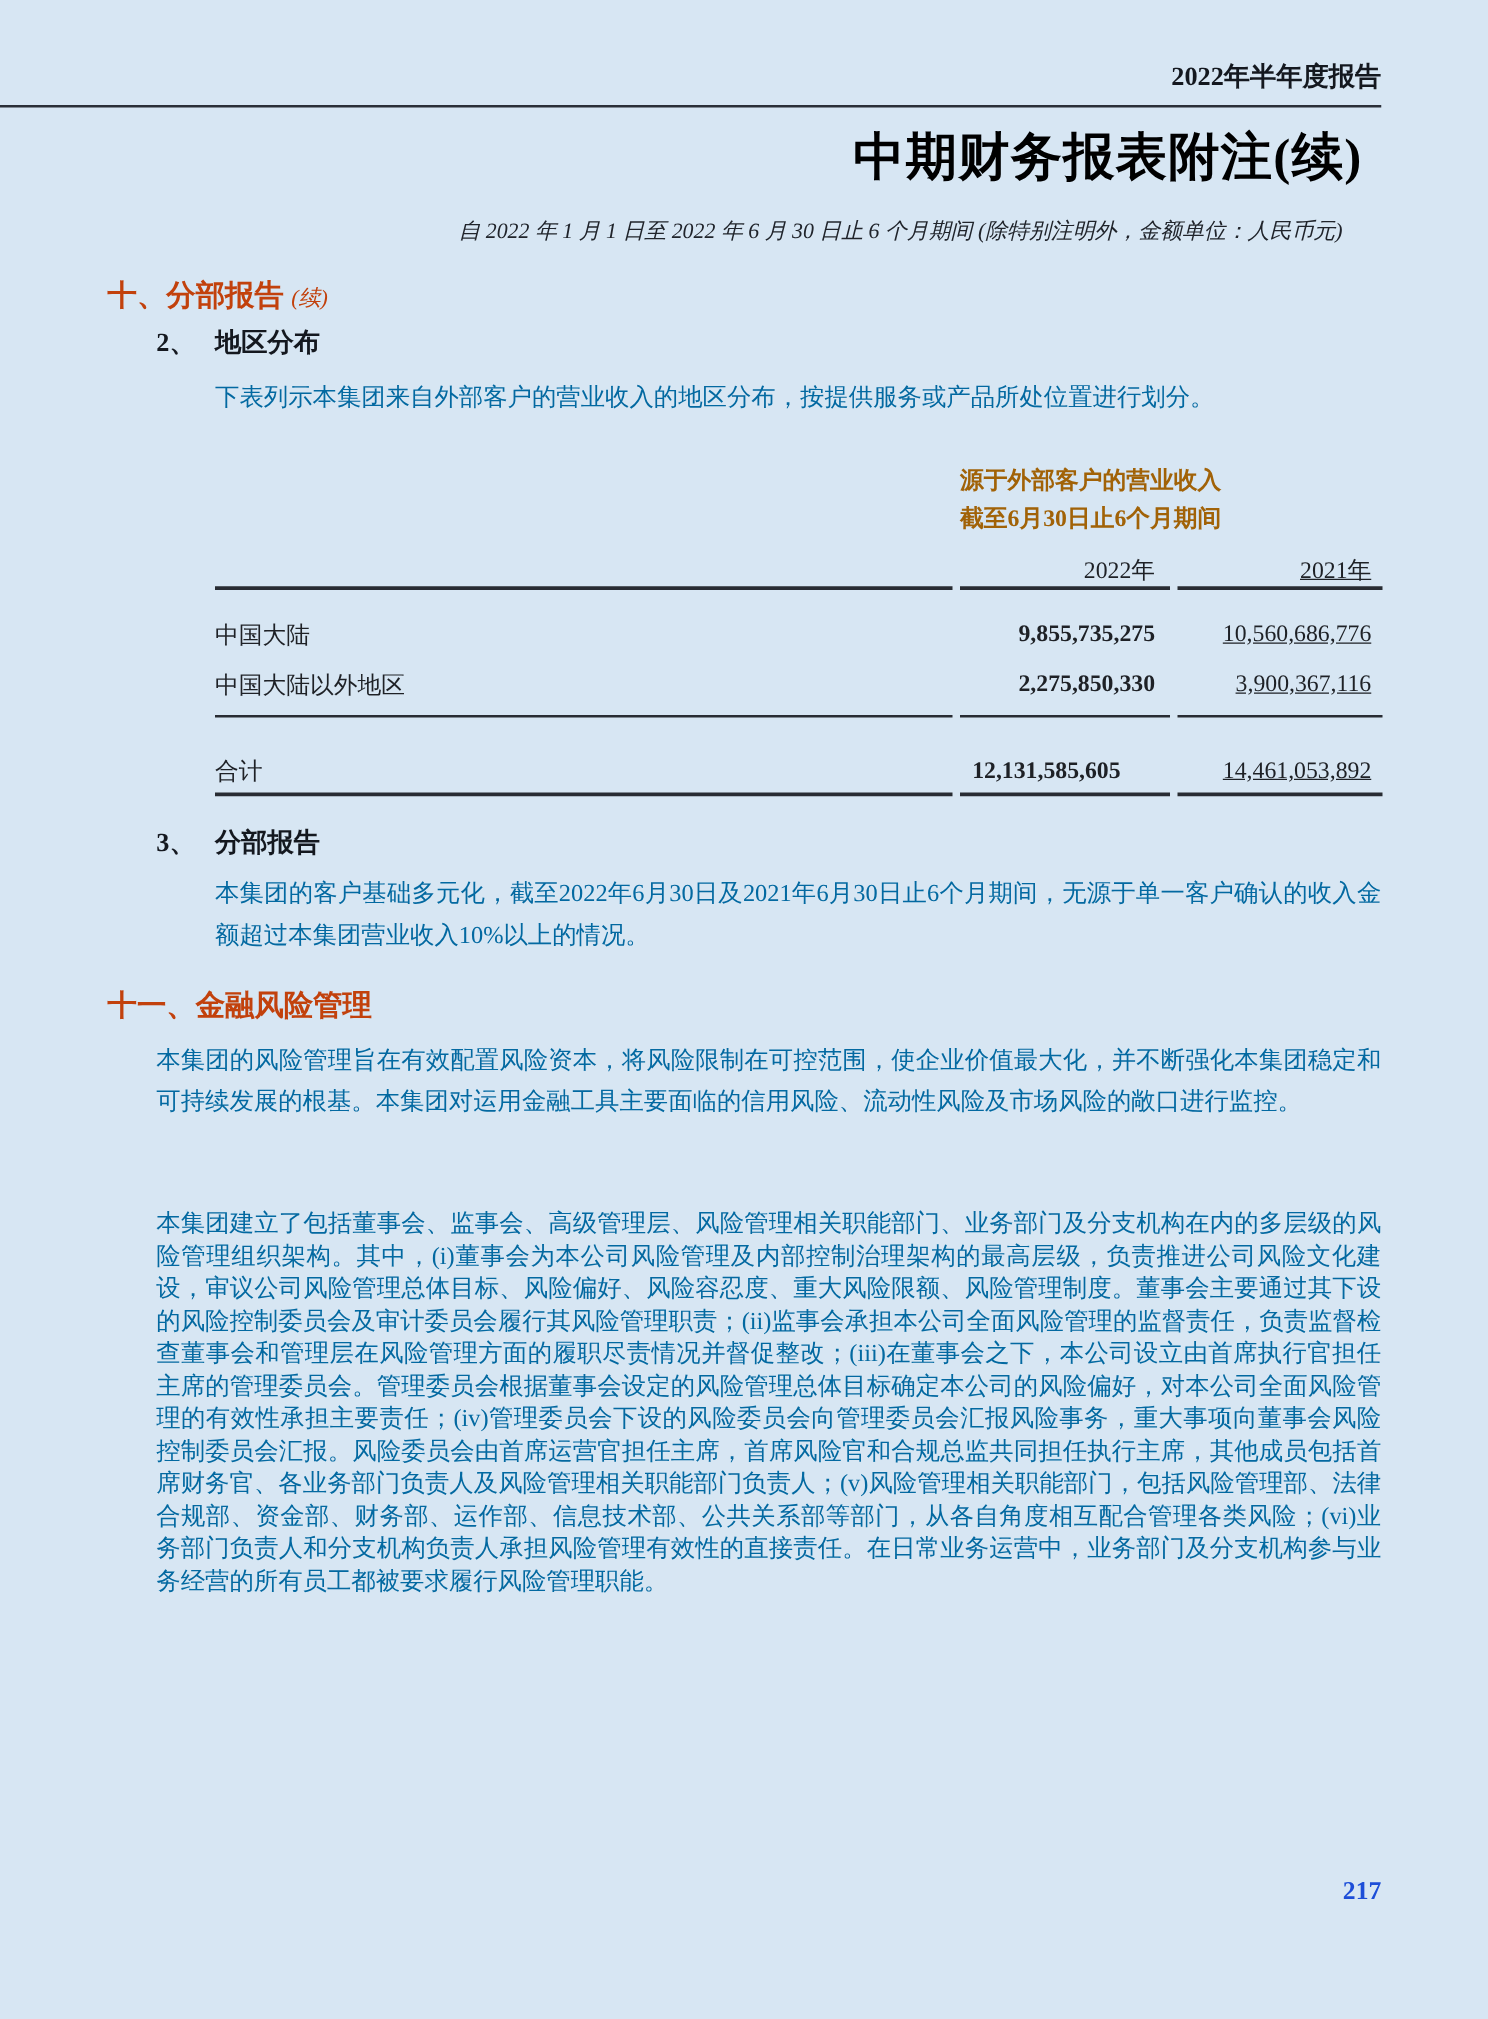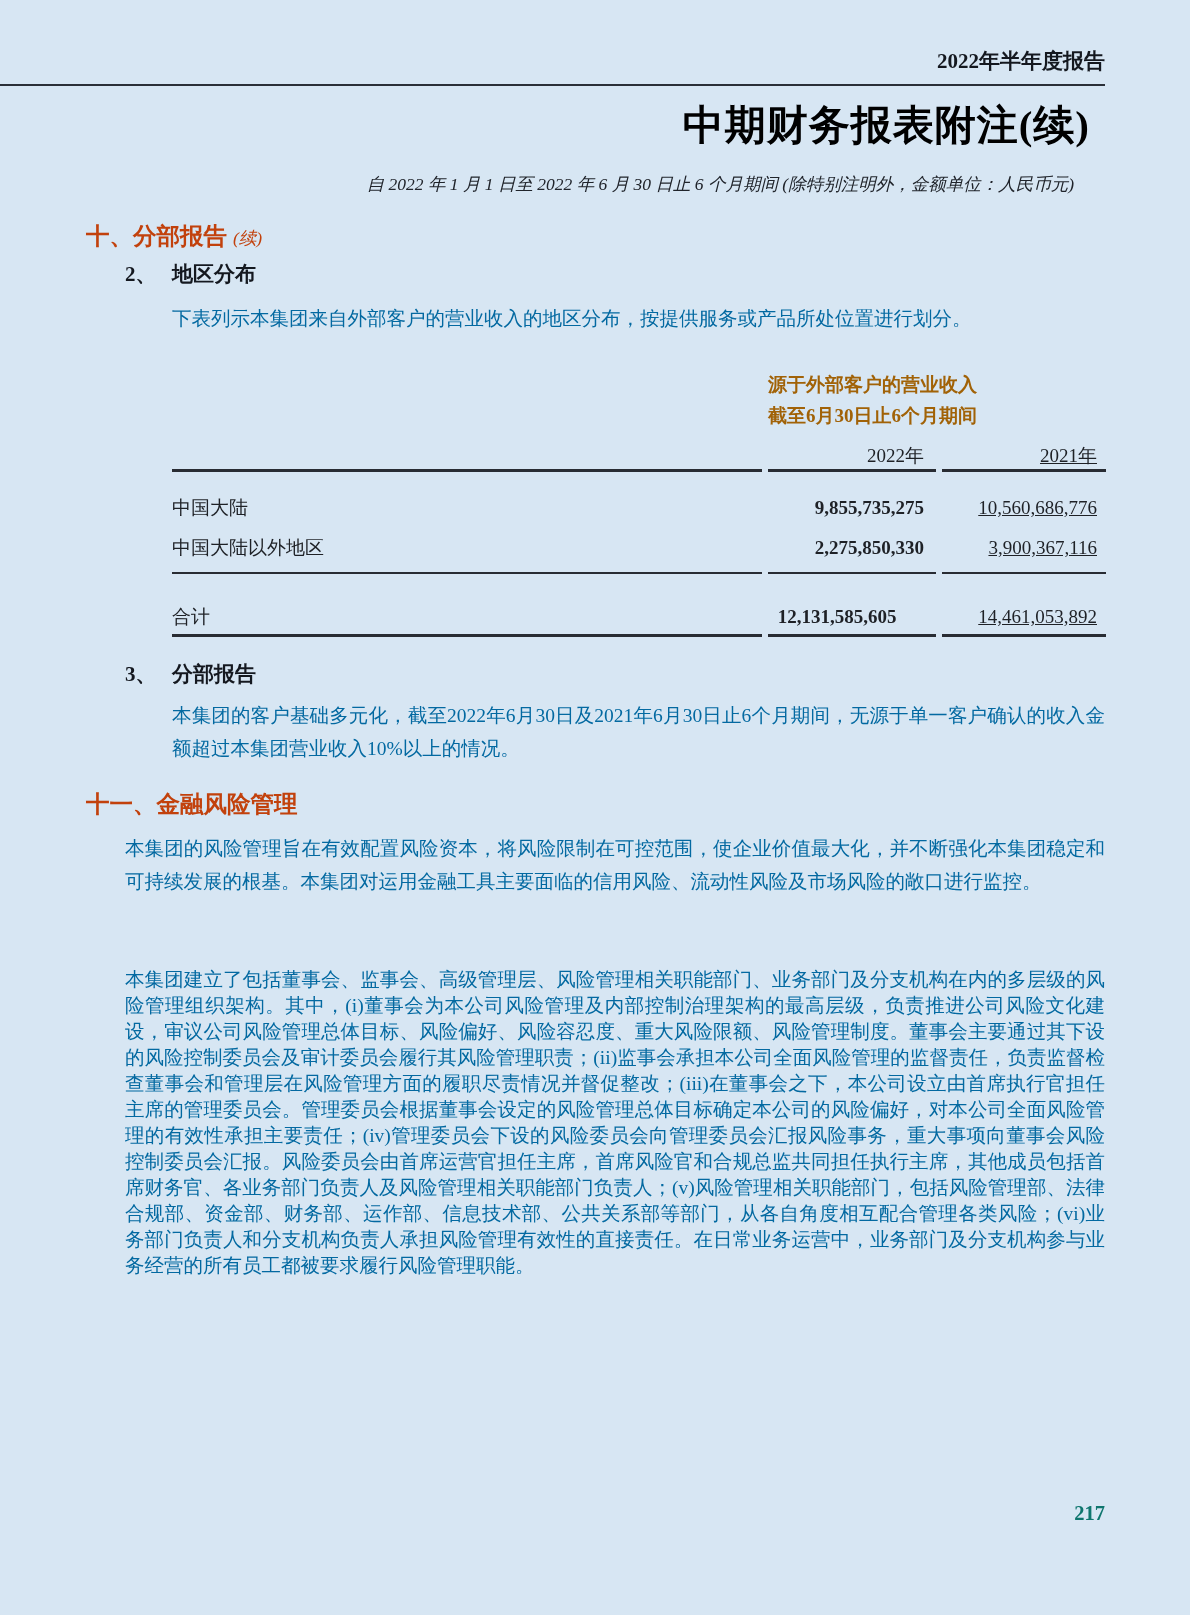--- a/index.html
+++ b/index.html
@@ -81,21 +81,21 @@
   .data-row{height:40px;align-items:center;}
   .data-row:nth-of-type(1){margin-top:0;}
   .data-row .c-2022{font-weight:bold;}
   .first-data{margin-top:16px;}
   .mid-rule{margin-top:4px;}
   .total-row{margin-top:26px;height:34px;align-items:center;gap:48px;}
   .total-row .c-2022{font-weight:bold;}
   
   .page-number{
     position:absolute;top:1502px;right:85px;
-    font-size:20.5px;font-weight:bold;color:#0f766e;margin-left:29px;
+    font-size:20.5px;font-weight:bold;color:#1d4ed8;margin-left:29px;
   }
 </style>
 </head>
 <body>
 
 <div class="page">
 
   <div class="report-label">2022年半年度报告</div>
   <div class="header-rule"></div>
 

